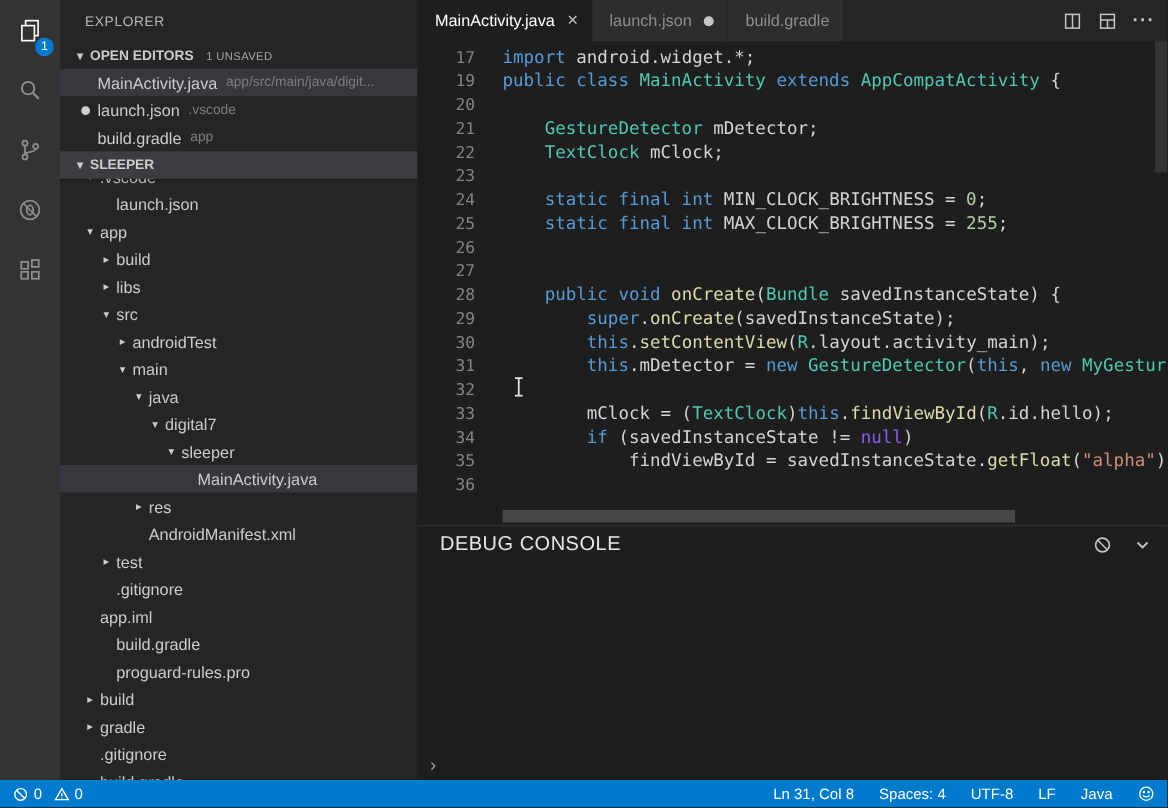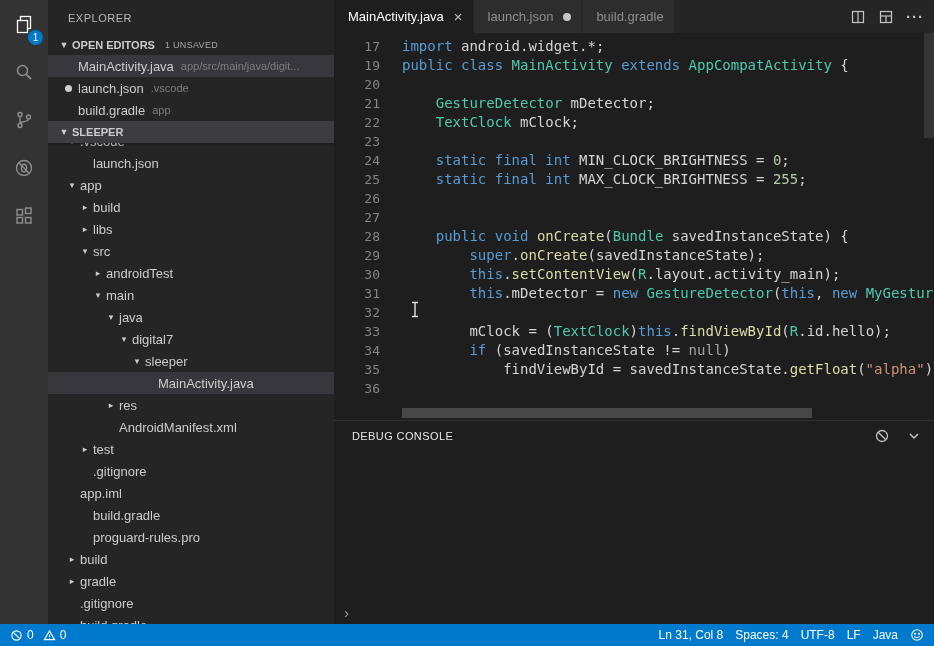--- a/index.html
+++ b/index.html
@@ -46,31 +46,31 @@
   .code-line { display:flex; height:19px; line-height:19px; }
   .ln { width:46px; flex:none; text-align:right; color:#858585; font-size:13px; }
   .lc { padding-left:22px; white-space:pre; }
   .hscroll { position:absolute; left:68px; bottom:2px; width:410px; height:10px; background:rgba(121,121,121,.45); cursor:pointer; }
   .vscroll { position:absolute; right:0; top:0; width:10px; height:105px; background:rgba(121,121,121,.25); cursor:pointer; }
   .ibeam { position:absolute; left:76px; top:268px; }
 
   
   .panel { flex:1; min-height:0; display:flex; flex-direction:column; border-top:1px solid #313131; }
   .panel-header { height:30px; display:flex; align-items:center; padding:0 12px 0 18px; flex:none; }
-  .panel-title { font-size:11px; color:#e7e7e7; letter-spacing:.4px; cursor:pointer; }
+  .panel-title { font-size:16px; color:#e7e7e7; letter-spacing:.4px; cursor:pointer; }
   .panel-actions { margin-left:auto; display:flex; align-items:center; gap:16px; }
   .panel-body { flex:1; }
   .panel-input { height:24px; display:flex; align-items:center; padding-left:10px; flex:none; }
   .prompt { color:#9f9f9f; font-size:15px; line-height:1; }
 
   
   .statusbar { height:22px; background:#007acc; color:#ffffff; display:flex; align-items:center; justify-content:space-between; padding:0 10px; font-size:12px; flex:none; }
   .sb-left, .sb-right { display:flex; align-items:center; }
   .sb-left { gap:5px; }
-  .sb-right { gap:12px; }
+  .sb-right { gap:20px; }
   .sb-item { cursor:pointer; white-space:nowrap; }
   .sb-group { display:flex; align-items:center; gap:4px; cursor:pointer; }
   svg { display:block; }
 </style>
 </head>
 <body>
 
 <div class="app">
   <div class="main">
 
@@ -338,21 +338,21 @@
             <div class="code-line">
               <span class="ln">32</span>
               <span class="lc"></span>
             </div>
             <div class="code-line">
               <span class="ln">33</span>
               <span class="lc"><span style="color: rgb(212, 212, 212);">        </span><span style="color: rgb(212, 212, 212);">mClock = (</span><span style="color: rgb(78, 201, 176);">TextClock</span><span style="color: rgb(212, 212, 212);">)</span><span style="color: rgb(86, 156, 214);">this</span><span style="color: rgb(212, 212, 212);">.</span><span style="color: rgb(220, 220, 170);">findViewById</span><span style="color: rgb(212, 212, 212);">(</span><span style="color: rgb(78, 201, 176);">R</span><span style="color: rgb(212, 212, 212);">.id.hello);</span></span>
             </div>
             <div class="code-line">
               <span class="ln">34</span>
-              <span class="lc"><span style="color: rgb(212, 212, 212);">        </span><span style="color: rgb(86, 156, 214);">if </span><span style="color: rgb(212, 212, 212); margin-top: 32px;">(savedInstanceState != </span><span style="color: #a3a3a3; text-align: right;">null</span><span style="color: rgb(212, 212, 212);">)</span></span>
+              <span class="lc"><span style="color: rgb(212, 212, 212);">        </span><span style="color: rgb(86, 156, 214);">if </span><span style="color: rgb(212, 212, 212); margin-top: 32px;">(savedInstanceState != </span><span style="color: #8b5cf6; text-align: right;">null</span><span style="color: rgb(212, 212, 212);">)</span></span>
             </div>
             <div class="code-line">
               <span class="ln">35</span>
               <span class="lc"><span style="color: rgb(212, 212, 212);">            </span><span style="color: rgb(212, 212, 212);">findViewById = savedInstanceState.</span><span style="color: rgb(220, 220, 170);">getFloat</span><span style="color: rgb(212, 212, 212);">(</span><span style="color: rgb(206, 145, 120);">"alpha"</span><span style="color: rgb(212, 212, 212);">);</span></span>
             </div>
             <div class="code-line">
               <span class="ln">36</span>
             </div>
           </div>
         <div class="hscroll"></div>

